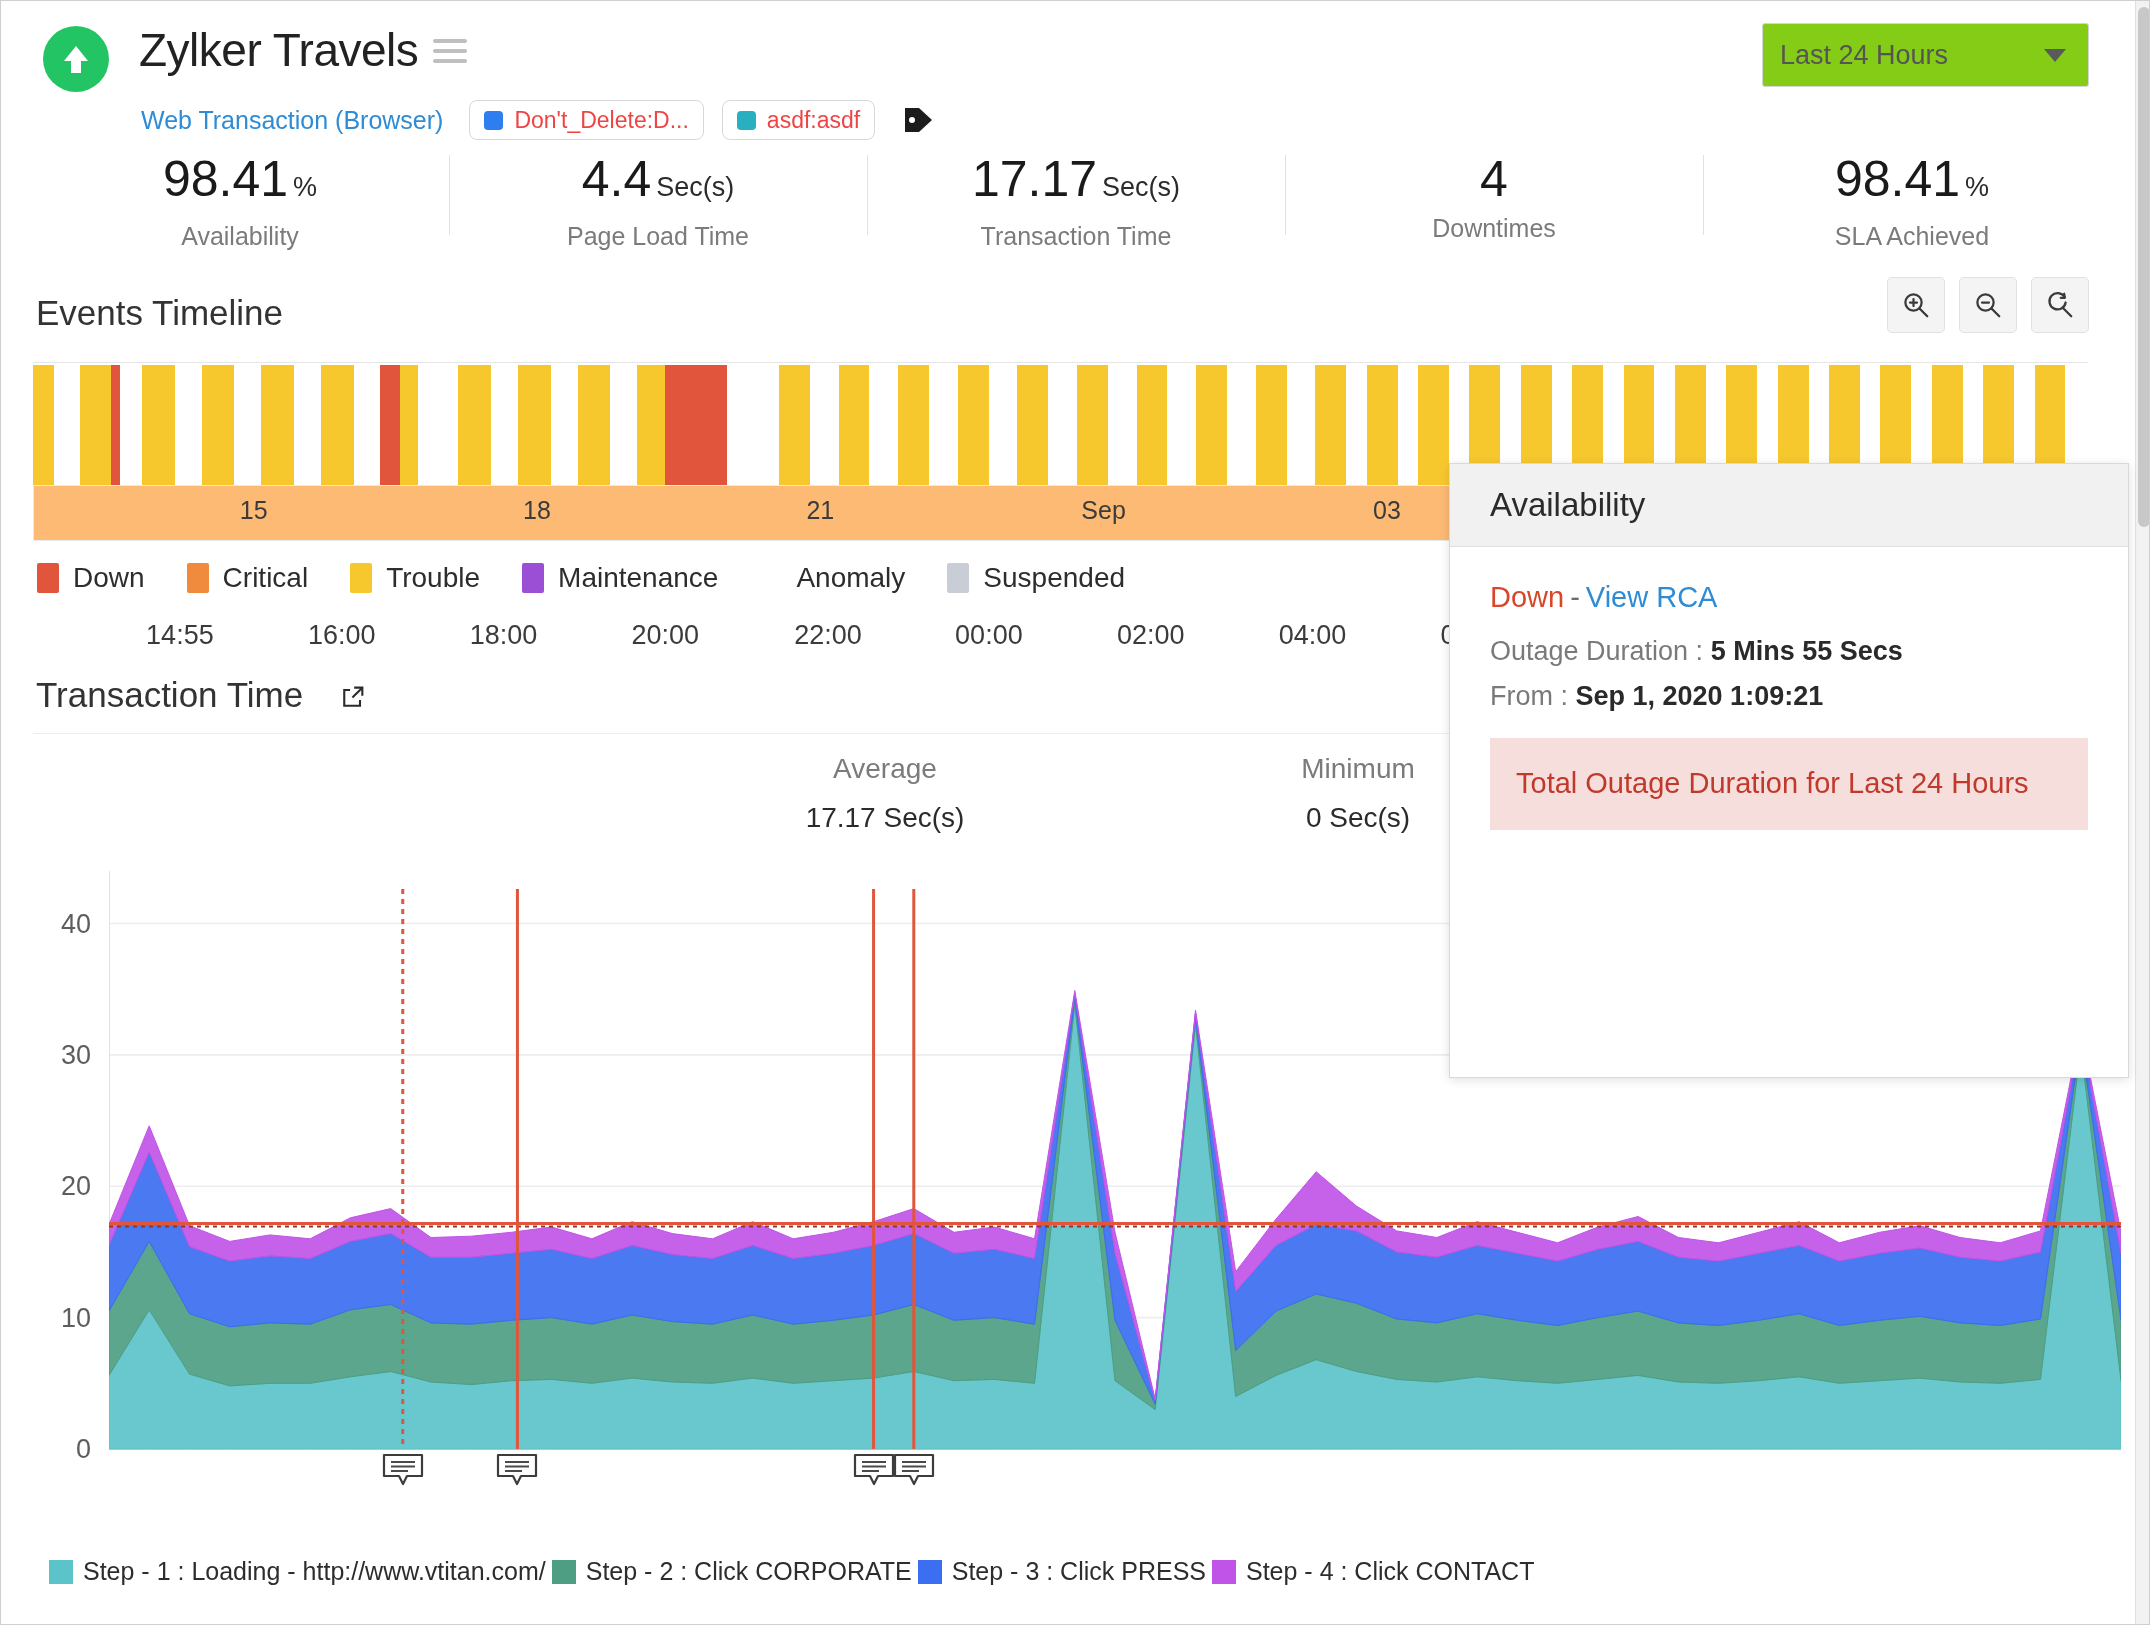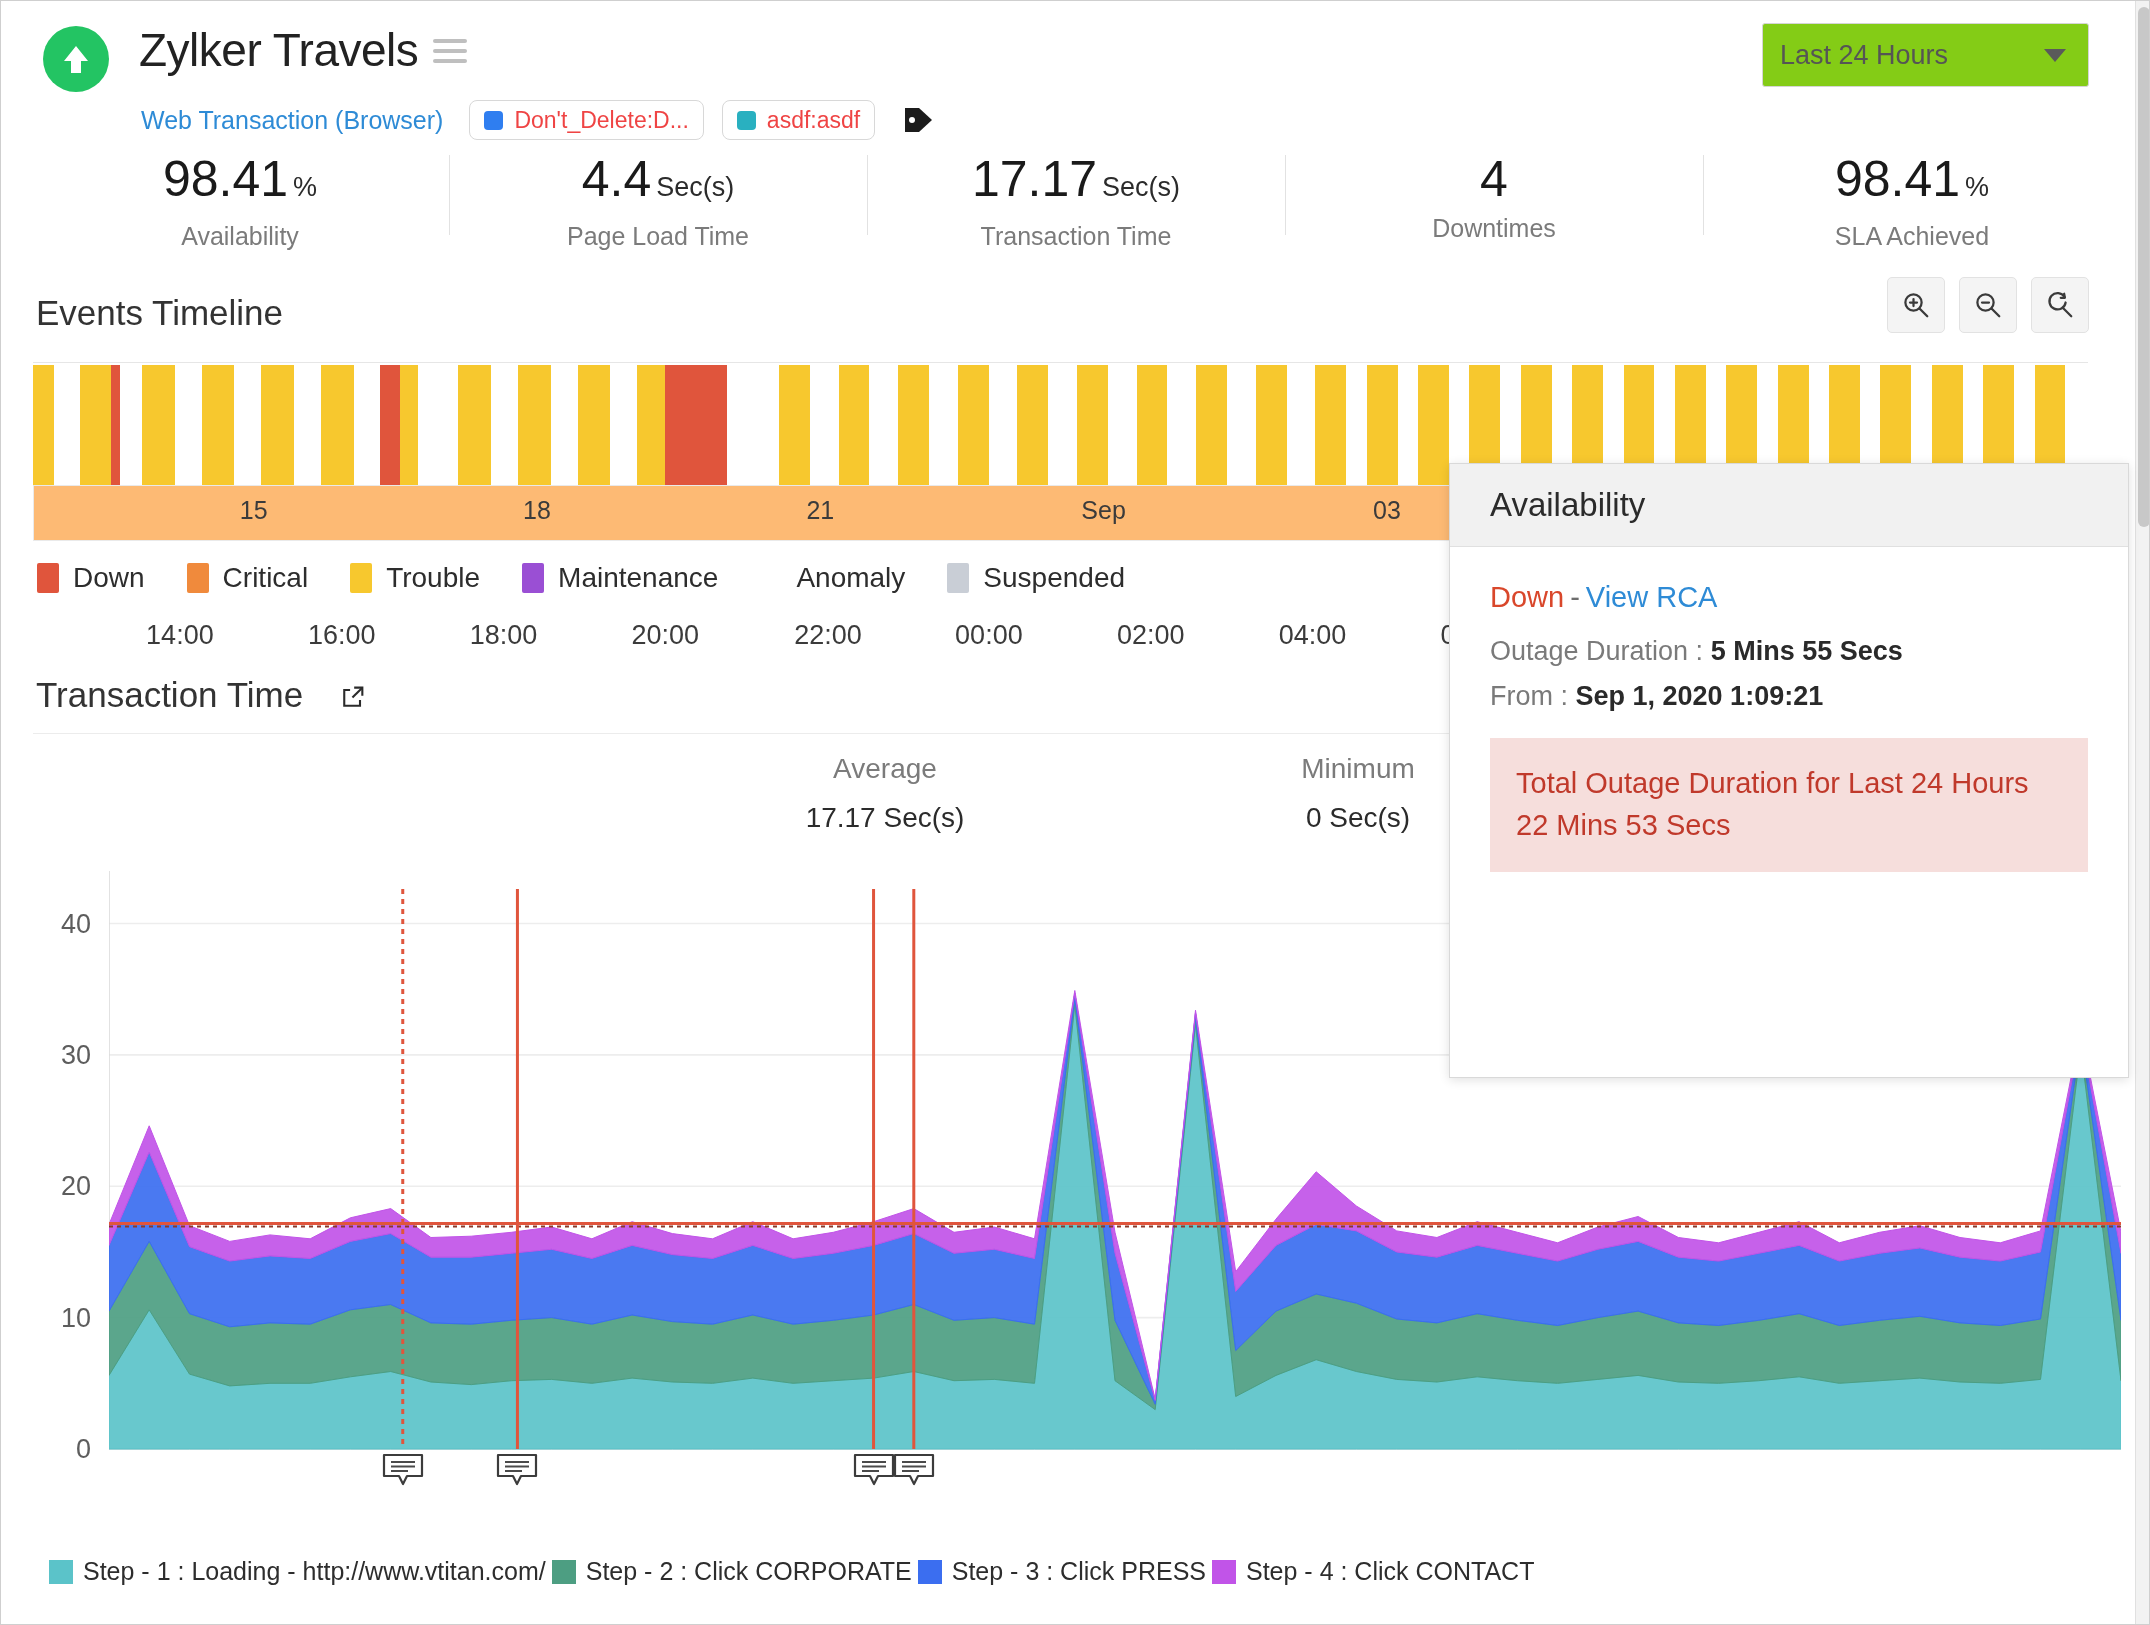--- a/index.html
+++ b/index.html
@@ -701,21 +701,21 @@
           <div class="annot-marker" style="left: 882.8px;"><svg width="44" height="34" viewBox="0 0 44 34">
               <path d="M3 2 H41 V23 H26 L22 31 L18 23 H3 Z" fill="#ffffff" stroke="#3c3c3c" stroke-width="2.2" stroke-linejoin="round"></path>
               <line x1="10" y1="9" x2="34" y2="9" stroke="#4a4a4a" stroke-width="2"></line>
               <line x1="10" y1="13.5" x2="34" y2="13.5" stroke="#4a4a4a" stroke-width="2"></line>
               <line x1="10" y1="18" x2="27" y2="18" stroke="#4a4a4a" stroke-width="2"></line>
             </svg></div>
         </div>
   </div>
 
   <div class="x-axis" id="x-axis">
-        <div class="x-tick" style="left: 100.899px;">14:00</div>
+        <div class="x-tick" style="left: 100.899px;">14:55</div>
         <div class="x-tick" style="left: 262.697px;">16:00</div>
         <div class="x-tick" style="left: 424.496px;">18:00</div>
         <div class="x-tick" style="left: 586.294px;">20:00</div>
         <div class="x-tick" style="left: 749px;">22:00</div>
         <div class="x-tick" style="left: 909.891px;">00:00</div>
         <div class="x-tick" style="left: 1071.69px;">02:00</div>
         <div class="x-tick" style="left: 1233.49px;">04:00</div>
         <div class="x-tick" style="left: 1395.29px;">06:00</div>
         <div class="x-tick" style="left: 1557.08px;">08:00</div>
         <div class="x-tick" style="left: 1718.88px;">10:00</div>
@@ -752,21 +752,20 @@
       <div class="pb-row">
         <span>Outage Duration :</span>
         <b>5 Mins 55 Secs</b>
       </div>
       <div class="pb-row">
         <span>From :</span>
         <b>Sep 1, 2020 1:09:21</b>
       </div>
       <div class="pb-total">
         <div>Total Outage Duration for Last 24 Hours</div>
-        <div>22 Mins 53 Secs</div>
       </div>
     </div>
   </div>
 
   <div class="scrollbar-track">
     <div class="scrollbar-thumb"></div>
   </div>
 
  </div>
 </div>

